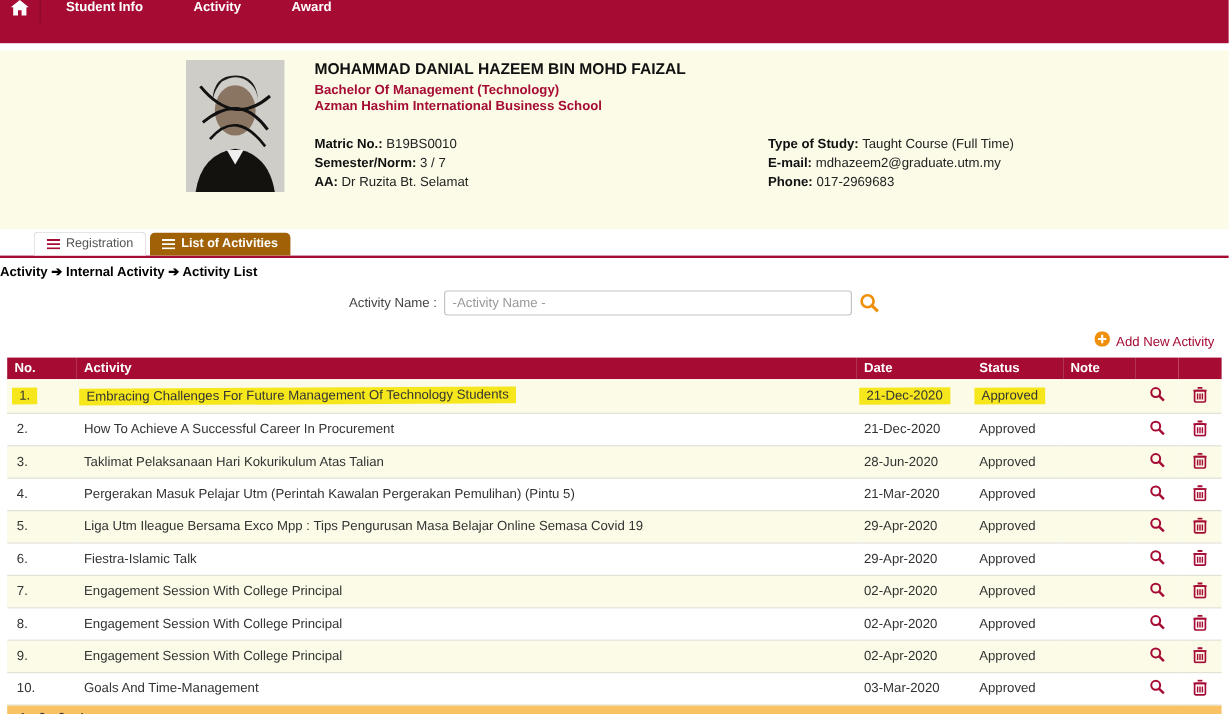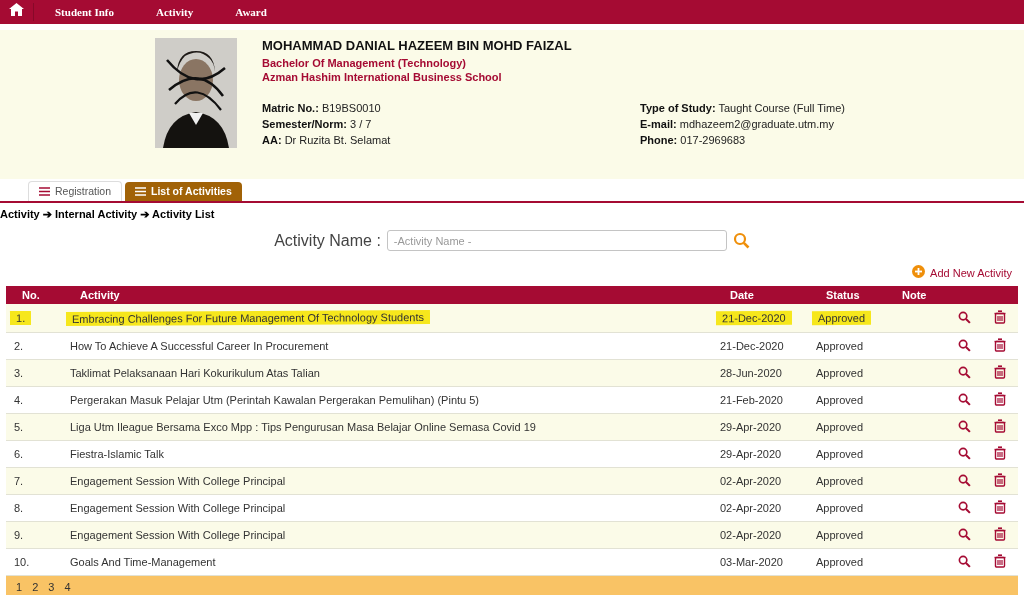--- a/index.html
+++ b/index.html
@@ -5,25 +5,24 @@
   * { box-sizing: border-box; margin: 0; padding: 0; }
   html,body { width: 1024px; height: 595px; }
   body {
     font-family: "Liberation Sans", sans-serif;
     background: #ffffff;
     overflow: hidden;
   }
 
   
   .topnav {
-    height: 24px;
+    height: 36px;
     background: #a50b33;
     display: flex;
-    align-items: center;
-    font-family: Liberation Serif, serif;
+    align-items: flex-start;
   }
   .home-btn {
     width: 34px;
     display: flex; align-items: center; justify-content: center;
     border-right: 1px solid rgba(0,0,0,.18);
     cursor: pointer;
   }
   .nav-item {
     display: flex; align-items: center;
     padding: 0 21px;
@@ -74,21 +73,21 @@
     text-align: left;
     padding: 5px 11px 0 0;
     font-size: 11px; font-weight: bold; color: #000;
   }
 
   
   .search-row {
     display: flex; justify-content: center; align-items: center;
     gap: 6px; margin-top: 9px;
   }
-  .search-label { font-size: 16px; color: #444; }
+  .search-label { font-size: 11px; color: #444; }
   .search-input {
     width: 340px; height: 21px;
     border: 1px solid #c4c4c4; border-radius: 3px;
     padding: 0 6px; font-size: 11px; color: #333;
     font-family: "Liberation Sans", sans-serif;
     outline: none;
   }
   .search-input::placeholder { color: #999; }
   .search-btn { display: inline-flex; cursor: pointer; }
 
@@ -97,21 +96,21 @@
     display: flex; justify-content: flex-end; align-items: center;
     gap: 5px; margin: 13px 12px 4px 0; cursor: pointer;
   }
   .add-label { font-size: 11px; color: #a50b33; }
 
   
   table.activities { width: 1012px; margin: 0 6px; border-collapse: collapse; table-layout: fixed; }
   .activities th {
     background: #a50b33; color: #fff;
     font-size: 11px; font-weight: bold; text-align: left;
-    padding: 3px 16px; white-space: nowrap;
+    padding: 3px 6px; white-space: nowrap;
   }
   .activities th.c-no    { width: 58px; }
   .activities th.c-date  { width: 96px; }
   .activities th.c-status{ width: 76px; }
   .activities th.c-note  { width: 60px; }
   .activities th.c-icon  { width: 36px; }
   .activities td {
     font-size: 11px; color: #333;
     padding: 7px 6px;
     border-bottom: 1px solid #e2e2d4;
@@ -313,21 +312,21 @@
               <line x1="4" y1="1.2" x2="8" y2="1.2" stroke="#a50b33" stroke-width="1.6"></line>
               <line x1="4" y1="6" x2="4" y2="11" stroke="#a50b33" stroke-width="1.2"></line>
               <line x1="6" y1="6" x2="6" y2="11" stroke="#a50b33" stroke-width="1.2"></line>
               <line x1="8" y1="6" x2="8" y2="11" stroke="#a50b33" stroke-width="1.2"></line>
             </svg>
           </span></td>
       </tr>
       <tr>
         <td class="col-no"><span>4.</span></td>
         <td class="col-activity"><span>Pergerakan Masuk Pelajar Utm (Perintah Kawalan Pergerakan Pemulihan) (Pintu 5)</span></td>
-        <td class="col-date"><span>21-Feb-2020</span></td>
+        <td class="col-date"><span>21-Mar-2020</span></td>
         <td class="col-status"><span>Approved</span></td>
         <td class="col-note"><span></span></td>
         <td class="col-icon"><span class="icon-btn">
             <svg width="13" height="13" viewBox="0 0 14 14">
               <circle cx="5.5" cy="5.5" r="4" fill="none" stroke="#a50b33" stroke-width="1.8"></circle>
               <line x1="8.6" y1="8.6" x2="12.8" y2="12.8" stroke="#a50b33" stroke-width="2.2"></line>
             </svg>
           </span></td>
         <td class="col-icon"><span class="icon-btn">
             <svg width="12" height="14" viewBox="0 0 12 14">

